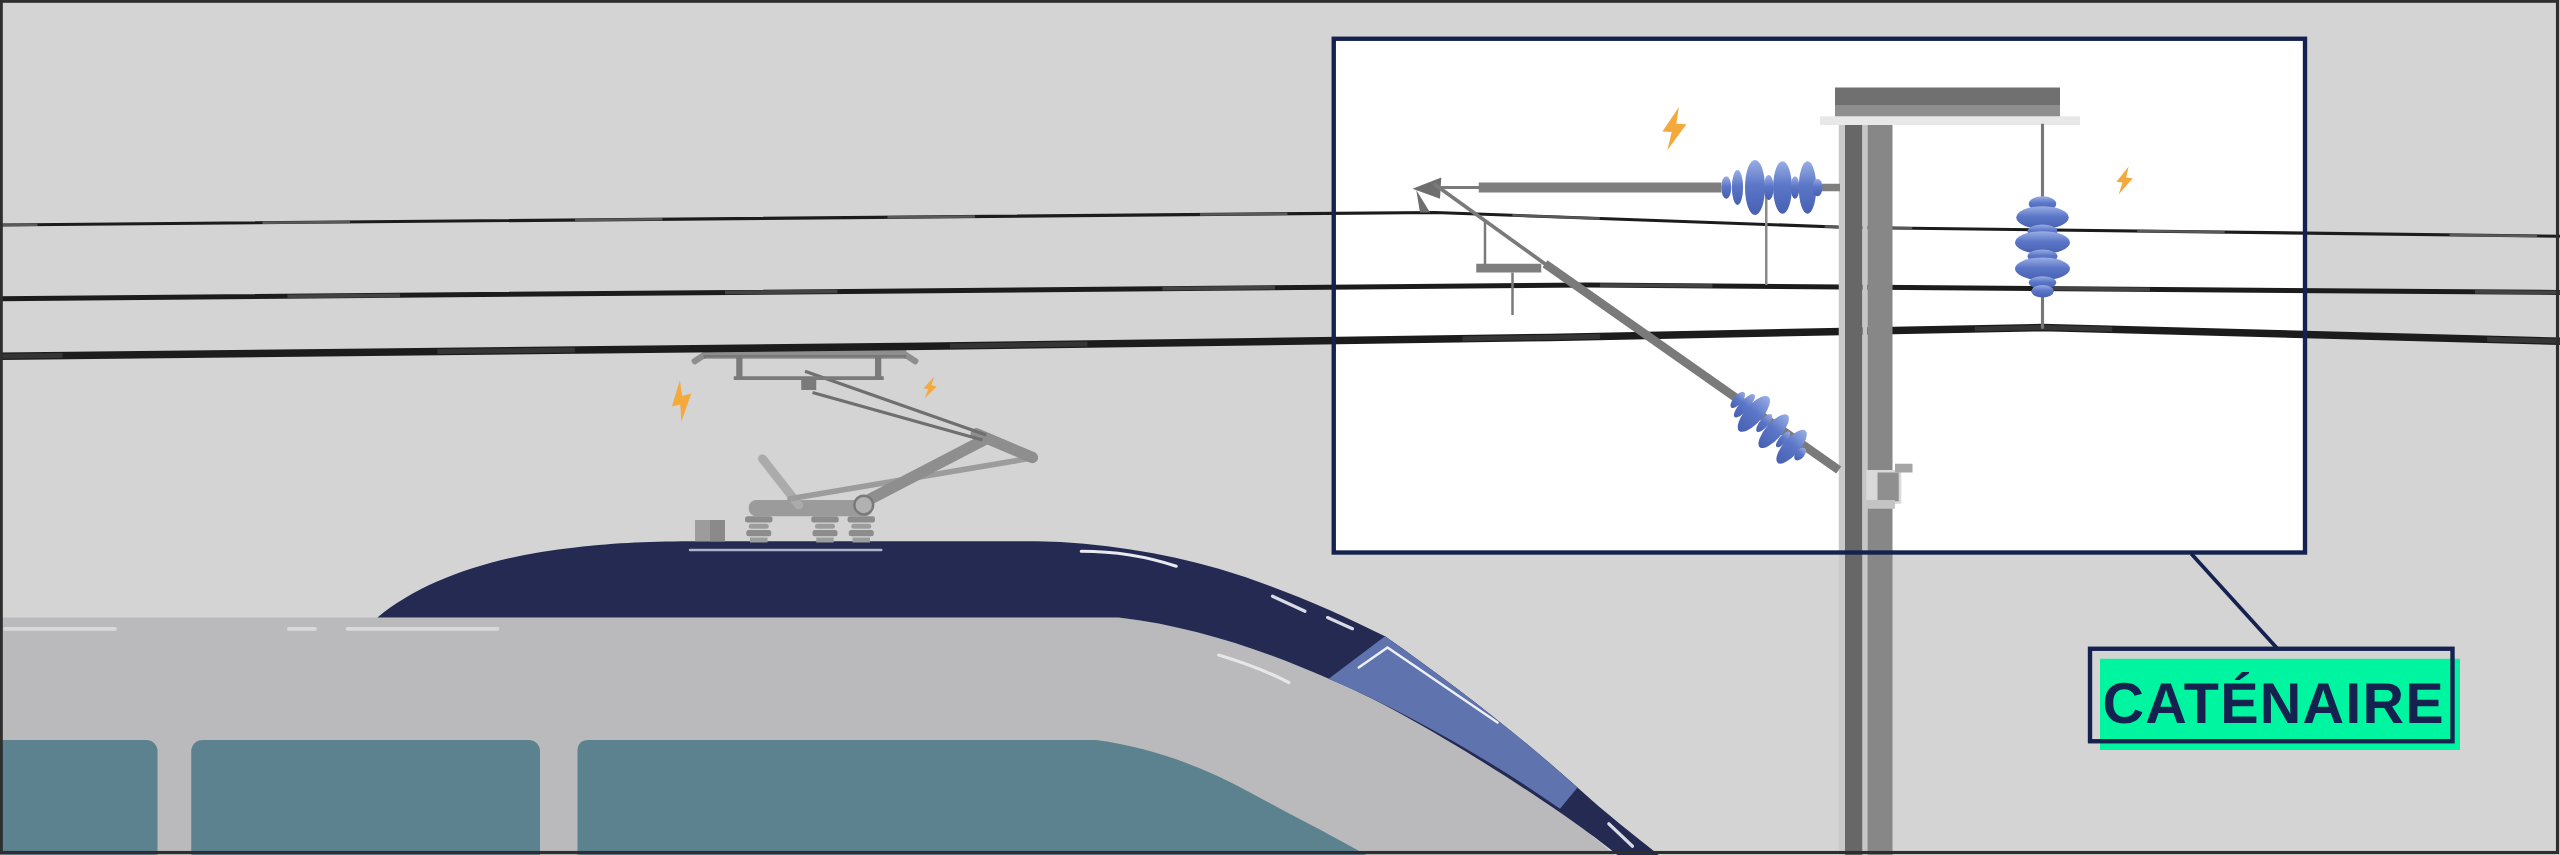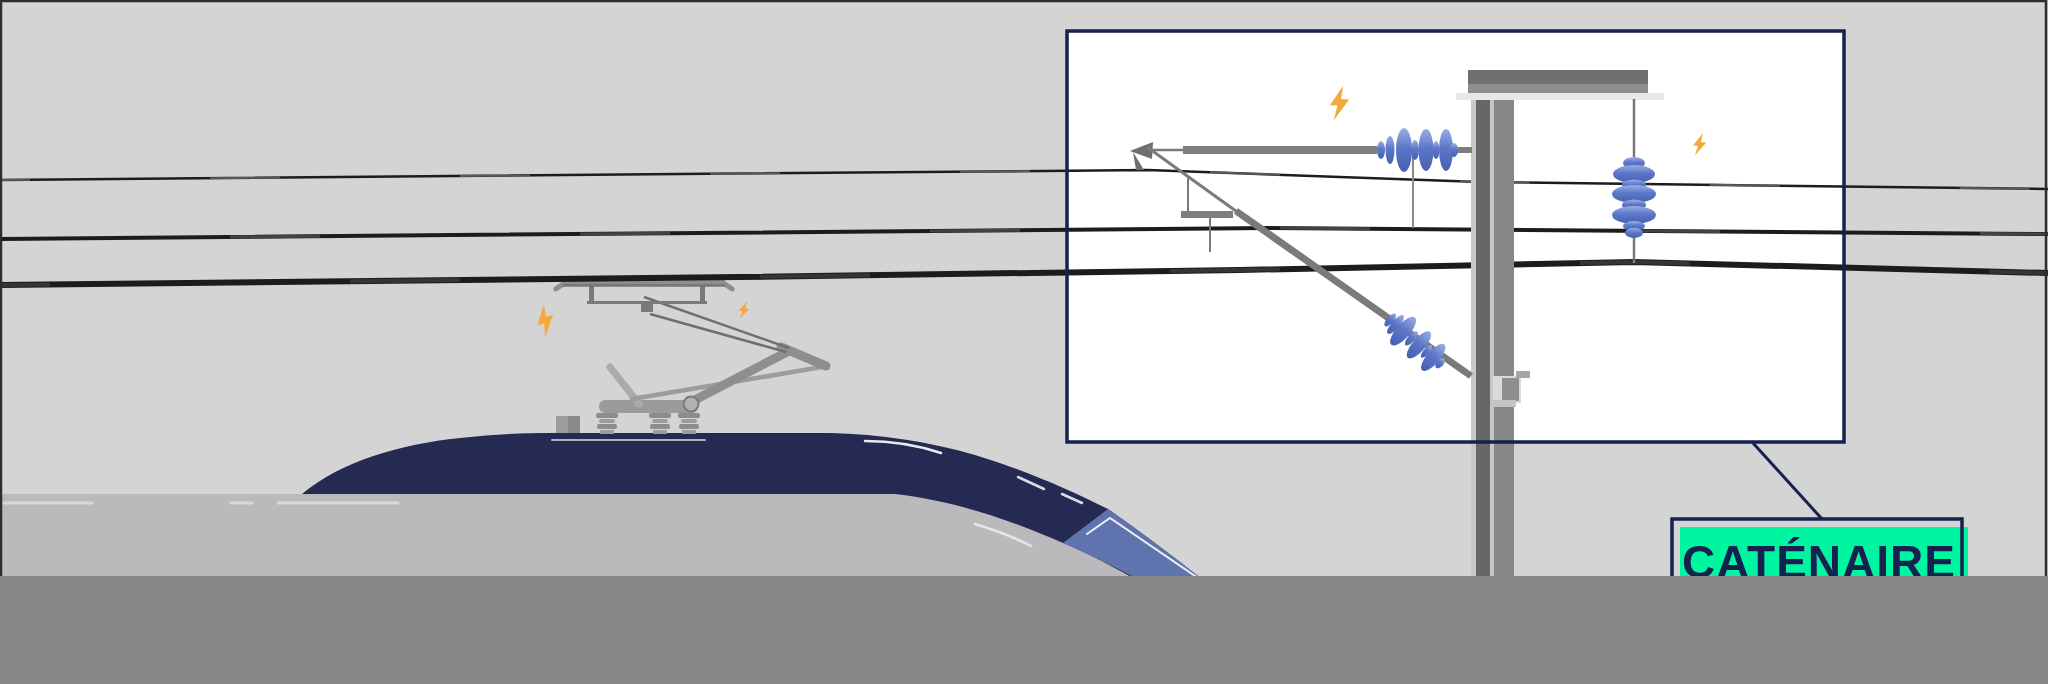--- a/index.html
+++ b/index.html
@@ -1,16 +1,16 @@
 <!DOCTYPE html>
 <html style="--bg: #D4D4D4; --frame: #2E2E2E; --navy: #242A52; --deep_navy: #15214F; --body_gray: #BABABC; --window_teal: #5C8290; --periwinkle: #5F74AE; --pole_dark: #676767; --pole_mid: #878787; --pole_light: #C9C9C9; --metal: #7E7E7E; --metal_light: #9C9C9C; --wire: #1C1C1C; --insulator_blue: #5570C3; --insulator_light: #9AAEE4; --bolt_orange: #F3A93C; --label_green: #00F5A1; --inset_bg: #FFFFFF;"><head>
 <meta charset="utf-8">
 <style>
   html,body{margin:0;padding:0;background:#888;}
-  .stage{width:2048px;height:576px;position:relative;overflow:hidden;
+  .stage{width:2048px;height:684px;position:relative;overflow:hidden;
          font-family:"Liberation Sans",sans-serif;}
   svg{display:block;width:2048px;height:684px;}
   .label-text{font-family:"Liberation Sans",sans-serif;font-weight:bold;
               font-size:46px;letter-spacing:1px;fill:var(--deep_navy);}
 </style>
 </head>
 <body>
 
 <div class="stage">
 <svg viewBox="0 0 2048 684" xmlns="http://www.w3.org/2000/svg">

